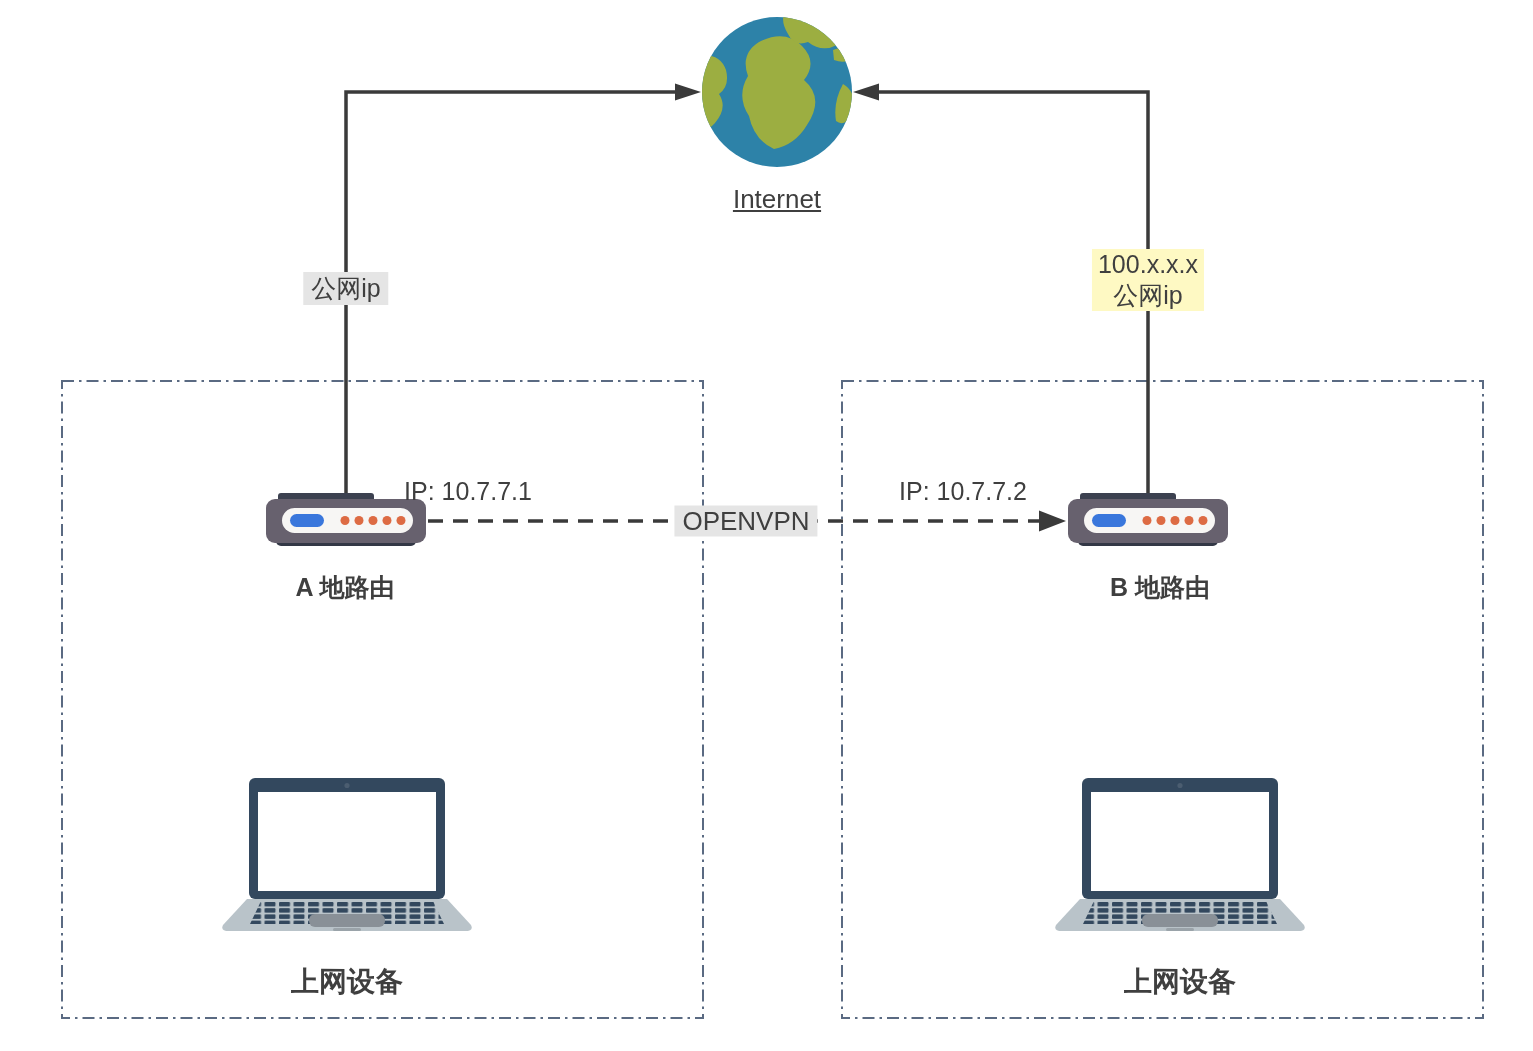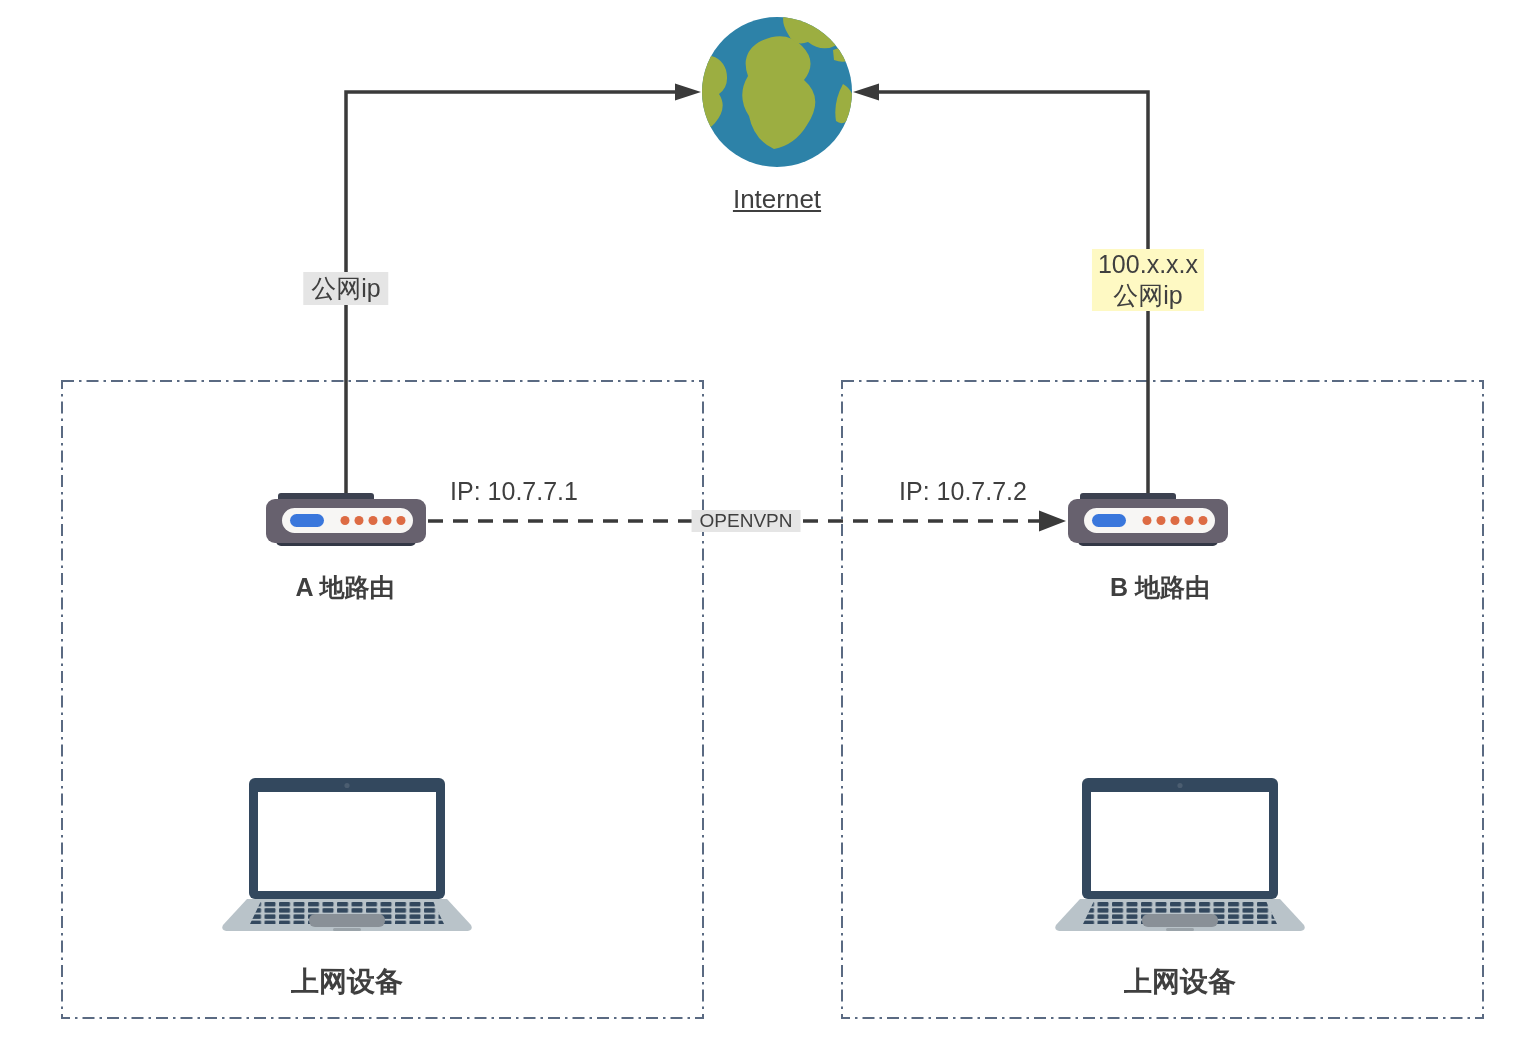--- a/index.html
+++ b/index.html
@@ -31,21 +31,21 @@
     transform:translateX(-50%);
     white-space:nowrap;
     color:var(--text);
     z-index:2;
   }
   .lbl.on-line{background:#e5e5e5;padding:0 8px;}
   .internet-lbl{font-size:26px;text-decoration:underline;}
   .wan-lbl{font-size:25px;}
   .wan-lbl-multi{font-size:25px;line-height:31px;text-align:center;background:#fef9c3;padding:0 6px;}
   .ip-lbl{font-size:25px;}
-  .vpn-lbl{font-size:19px;transform:translate(-50%,-50%);}
+  .vpn-lbl{font-size:26px;transform:translate(-50%,-50%);}
   .bold-lbl{font-weight:bold;font-size:25px;}
   .device-lbl{font-weight:bold;font-size:28px;margin-top:15px;}
 </style>
 </head>
 <body>
 
 <div id="canvas">
 
   <svg id="wires" width="1533" height="1051" viewBox="0 0 1533 1051">
     <defs>
@@ -113,21 +113,21 @@
 
   <div class="lbl internet-lbl" style="left:777px;top:184px;">Internet</div>
 
   <div class="lbl wan-lbl on-line" style="left:346px;top:272px;">公网ip</div>
 
   <div class="lbl wan-lbl-multi" style="left:1148px;top:249px;">
     <div>100.x.x.x</div>
     <div>公网ip</div>
   </div>
 
-  <div class="lbl ip-lbl" style="left:514px;top:477px;">IP: 10.7.7.1</div>
+  <div class="lbl ip-lbl" style="left:468px;top:477px;">IP: 10.7.7.1</div>
 
   <div class="lbl ip-lbl" style="left:963px;top:477px;">IP: 10.7.7.2</div>
 
   <div class="lbl vpn-lbl on-line" style="left:746px;top:521px;">OPENVPN</div>
 
   <div class="lbl bold-lbl" style="left:345px;top:571px;text-align:right;">A 地路由</div>
 
   <div class="lbl bold-lbl" style="left:1160px;top:571px;">B 地路由</div>
 
   <div class="lbl device-lbl" style="left:347px;top:948px;">上网设备</div>

